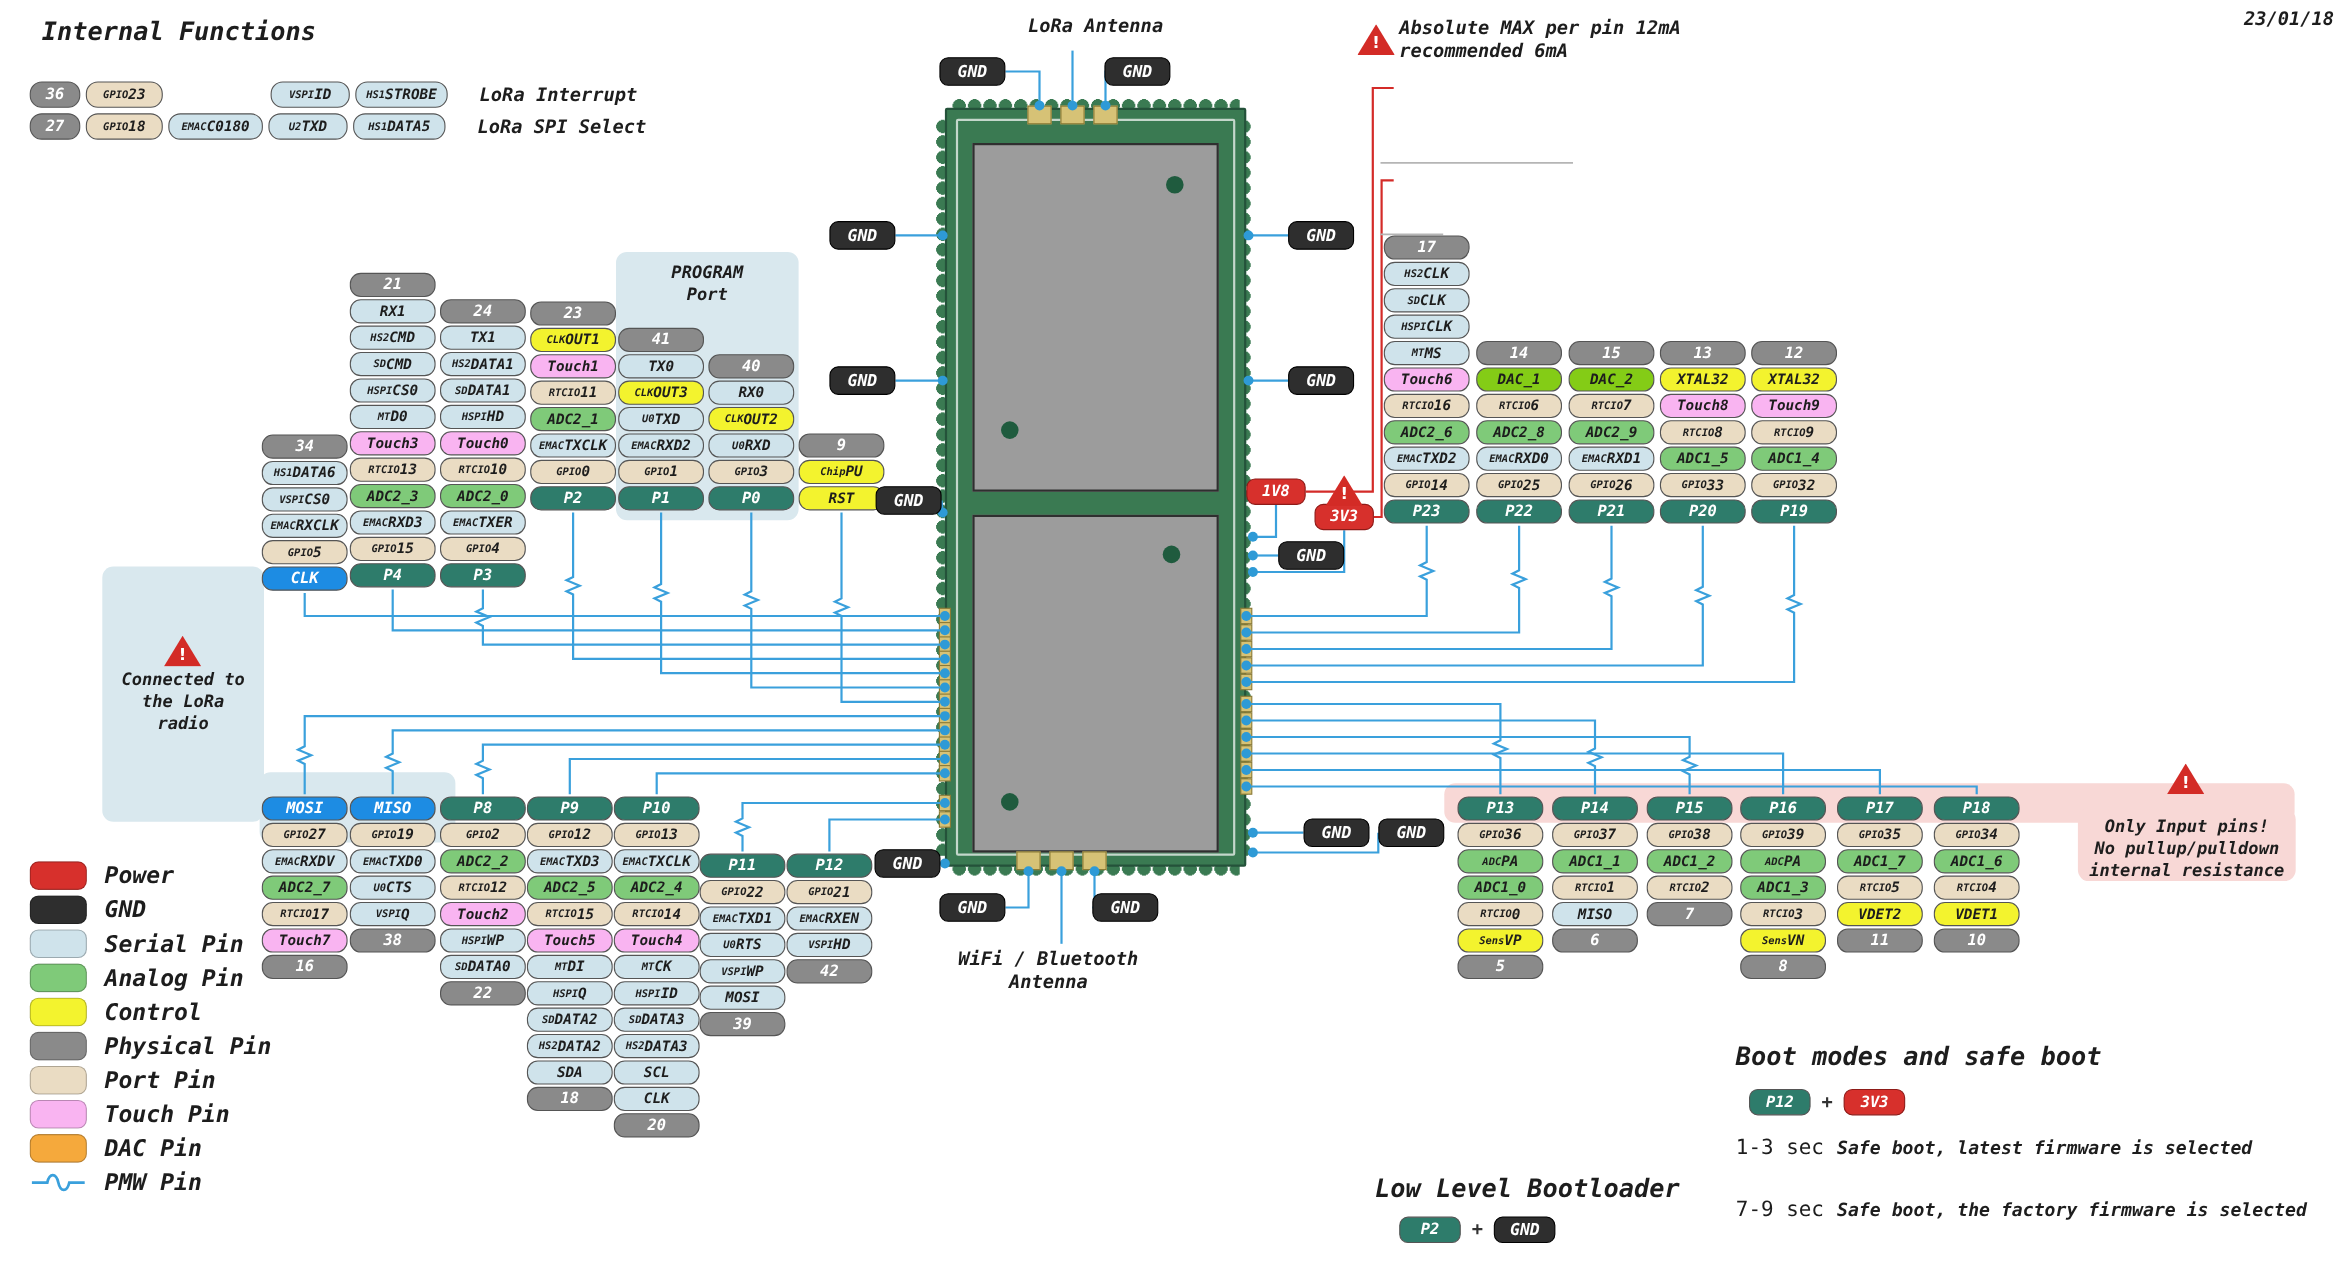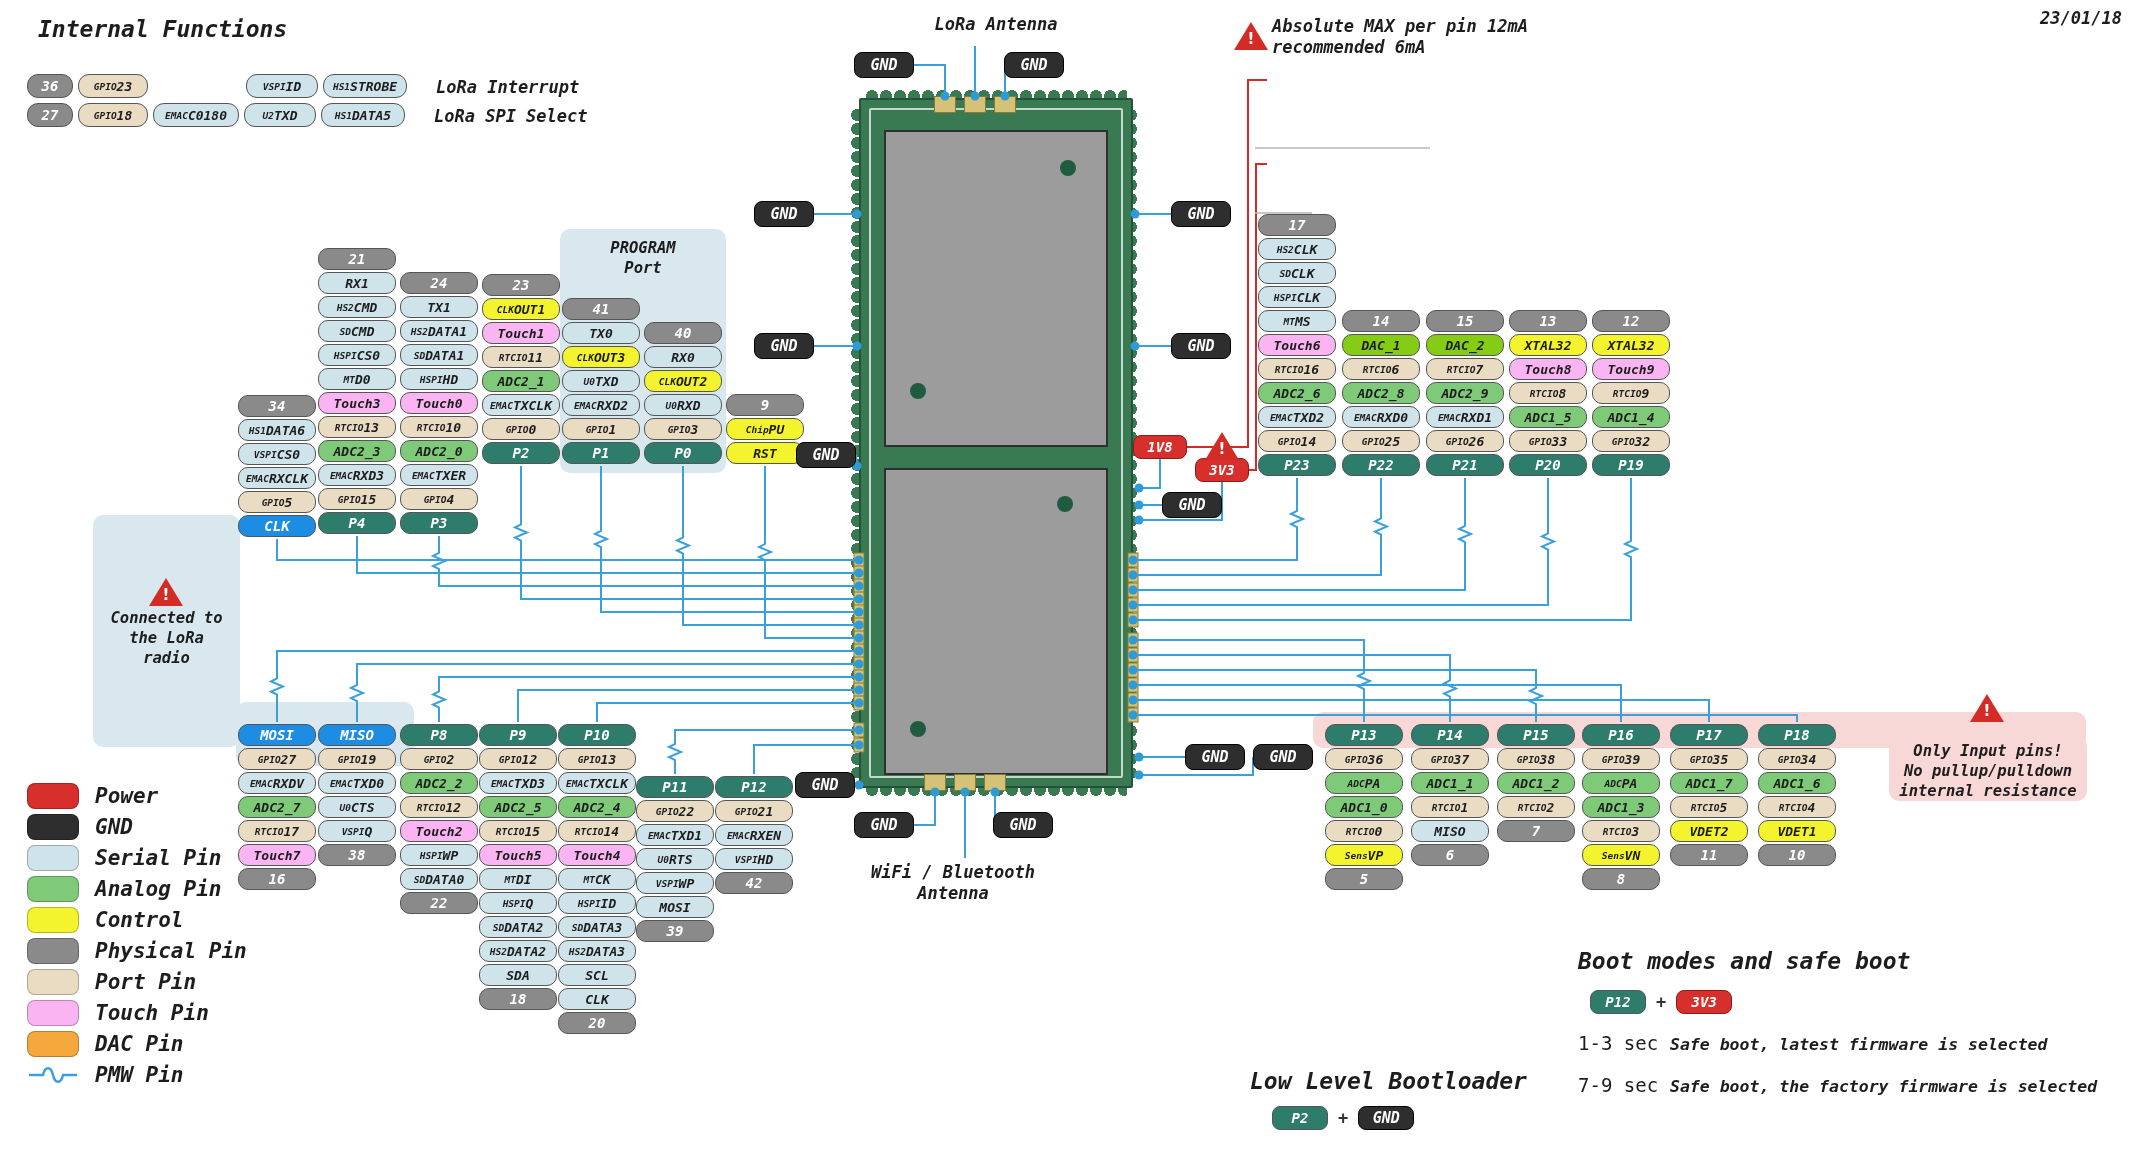--- a/index.html
+++ b/index.html
@@ -861,21 +861,21 @@
     </div>
 
   <div class="abs" style="left:1578px;top:948px;">
     <div class="title">Boot modes and safe boot</div>
     <div class="combo" id="boot-combo" style="margin:16px 0 0 12px;">
         <div class="pill t-portpin" style="height: 24px; width: 56px; border-radius: 8px;">P12</div>
         <span class="plus">+</span>
         <div class="pill t-power" style="height: 24px; width: 56px; border-radius: 8px;">3V3</div>
       </div>
     <div id="boot-rows" style="margin-top:18px;">
-        <div style="display: flex; align-items: flex-end; margin-bottom: 20px;">
+        <div style="display: flex; align-items: center; margin-bottom: 34px;">
           <span class="boot-time">1-3 sec</span>
           <span class="boot-desc">Safe boot, latest firmware is selected</span>
         </div>
         <div style="display: flex; align-items: baseline; margin-bottom: 20px;">
           <span class="boot-time">7-9 sec</span>
           <span class="boot-desc">Safe boot, the factory firmware is selected</span>
         </div>
       </div>
   </div>
 

